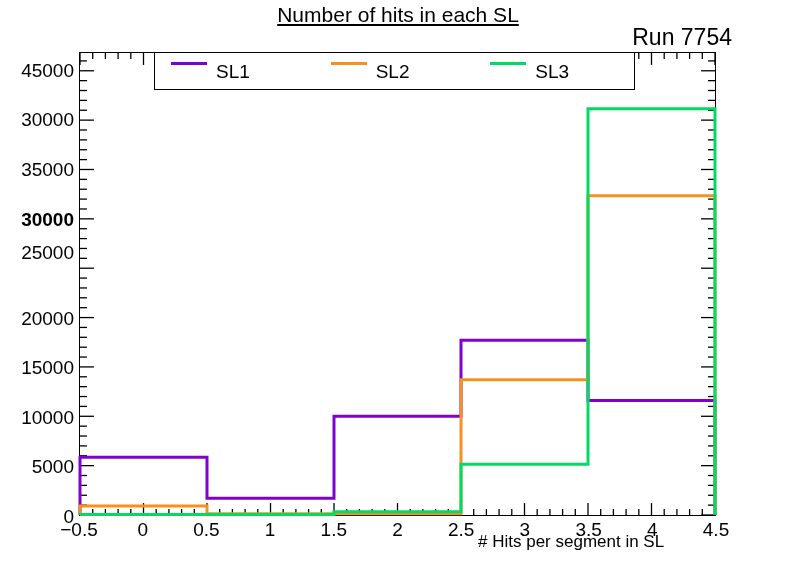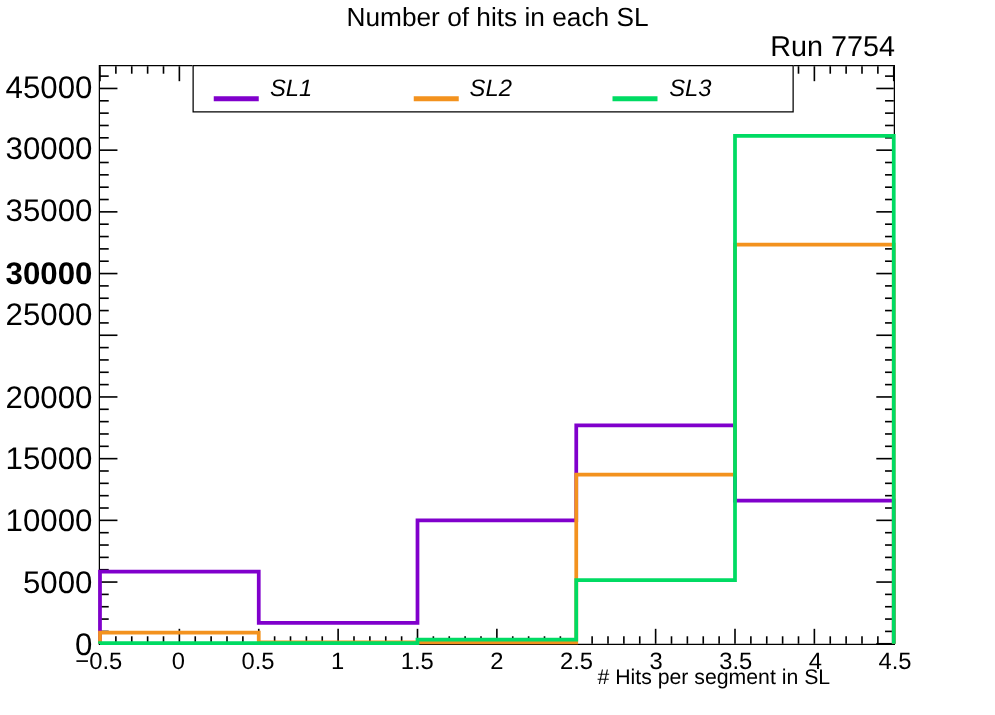--- a/index.html
+++ b/index.html
@@ -3,47 +3,47 @@
 <meta charset="utf-8">
 <style>
   html,body{margin:0;padding:0;background:#ffffff;}
   body{width:796px;height:572px;position:relative;overflow:hidden;
        font-family:"Liberation Sans","DejaVu Sans",sans-serif;color:#000;}
 
   #canvas{position:absolute;left:0;top:0;width:796px;height:572px;}
 
   
   #chart-title{position:absolute;left:0;top:3px;width:796px;text-align:center;
-     font-size:21px;line-height:24px;letter-spacing:0px;}
-  #run-label{position:absolute;left:0;top:24px;width:716px;text-align:right;
+     font-size:21px;line-height:24px;letter-spacing:0px;text-decoration:underline;}
+  #run-label{position:absolute;left:16px;top:24px;width:716px;text-align:right;
      font-size:23px;line-height:26px;}
 
   
   #plot-frame{position:absolute;left:79px;top:52px;width:637px;height:464px;
      border:1.6px solid #000;box-sizing:border-box;background:#fff;}
 
   #plot-area{position:absolute;left:0;top:0;width:100%;height:100%;overflow:visible;}
   #x-axis-title{position:absolute;left:478px;top:532px;
      font-size:17px;white-space:nowrap;}
 
   
-  .ytick-label{position:absolute;right:0;text-align:right;font-size:25px;
+  .ytick-label{position:absolute;right:0;text-align:right;font-size:19px;
      line-height:19px;white-space:nowrap;}
   #y-tick-labels{position:absolute;left:0px;top:0;width:74px;height:572px;}
 
   .xtick-label{position:absolute;text-align:left;font-size:19px;
      line-height:19px;white-space:nowrap;transform:translateX(-50%);}
   #x-tick-labels{position:absolute;left:0;top:520px;width:796px;height:26px;}
 
   
   #legend{position:absolute;left:154px;top:52px;width:481px;height:38px;
      border:1.5px solid #000;background:#fff;box-sizing:border-box;
      display:flex;align-items:center;}
-  .legend-entry{display:flex;align-items:flex-end;width:160px;
-     padding-left:16px;box-sizing:border-box;font-style:italic;}
+  .legend-entry{display:flex;align-items:flex-start;width:160px;
+     padding-left:16px;box-sizing:border-box;}
   .legend-swatch{width:36px;height:3.5px;margin-right:9px;display:block;}
   .legend-text{font-size:19px;line-height:19px;}
 </style>
 </head>
 <body>
 
 <div id="canvas">
 
   <div id="chart-title">Number of hits in each SL</div>
 

